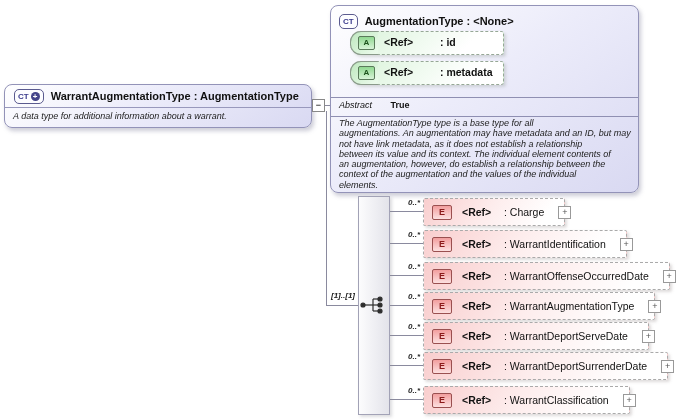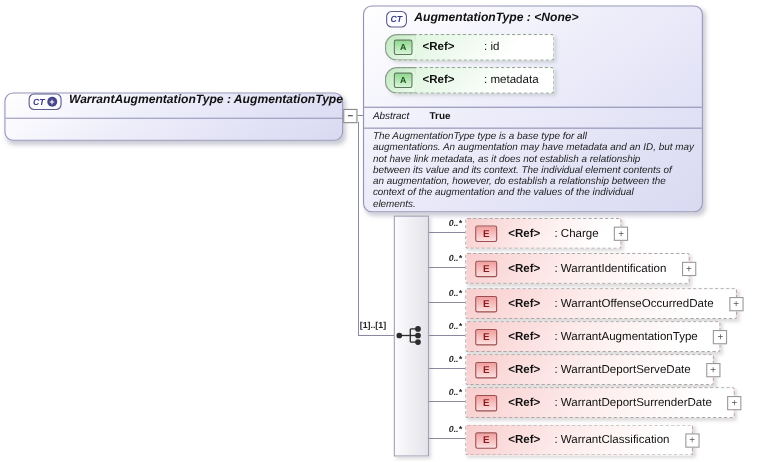--- a/index.html
+++ b/index.html
@@ -4,21 +4,21 @@
 <style>
   html,body{margin:0;padding:0;background:#fff;}
   .canvas{position:relative;width:690px;height:420px;background:#ffffff;
           font-family:"Liberation Sans",sans-serif;overflow:hidden;}
   svg.wires{position:absolute;left:0;top:0;pointer-events:none;}
 
   
   .type-box{position:absolute;border:1px solid #9393b8;border-radius:8px;
     background:linear-gradient(145deg,#ffffff 0%,#ececfa 45%,#d9d9f2 100%);
     box-shadow:2px 3px 4px rgba(110,110,140,.35);}
-  .title-row{position:absolute;left:12px;top:0;right:0;height:22px;display:flex;align-items:flex-start;font-style:italic;}
+  .title-row{position:absolute;left:0;top:0;right:0;height:22px;display:flex;align-items:center;}
   .ct-icon{display:inline-flex;align-items:center;justify-content:center;
     height:13px;padding:0 3px;border:1px solid #5b5b8f;border-radius:5px;background:#fdfdff;
     font-weight:bold;font-size:8px;color:#3a3a8c;letter-spacing:0;}
   .plus-circle{display:inline-block;width:9px;height:9px;border-radius:50%;background:#45458a;
     color:#fff;font-size:8px;line-height:9px;text-align:center;font-weight:bold;margin-left:2px;}
   .title{font-size:11px;font-weight:bold;color:#111;margin-left:7px;white-space:nowrap;}
   .divider{position:absolute;left:0;right:0;height:1px;background:#9898bc;}
   .annotation{position:absolute;left:8px;right:6px;font-style:italic;font-size:9px;color:#222;}
 
   
@@ -26,41 +26,41 @@
     border-radius:11px 3px 3px 11px;
     background:linear-gradient(135deg,#d9f3d9 0%,#ffffff 75%);
     box-shadow:2px 2px 3px rgba(140,150,140,.3);}
   .attr-cap{position:absolute;left:-1px;top:-1px;bottom:-1px;width:27px;
     border:1px solid #8a9a8a;border-right:none;border-radius:11px 0 0 11px;
     background:linear-gradient(135deg,#bfe8bf 0%,#eafaea 90%);}
   .a-icon{position:absolute;left:7px;top:4px;width:15px;height:12px;border:1px solid #5a7a5a;
     border-radius:2px;background:linear-gradient(#90d890,#d8f4d8);
     font-size:8px;font-weight:bold;color:#1d521d;text-align:center;line-height:12px;}
   .attr-ref{position:absolute;left:33px;top:4px;width:56px;font-size:10.5px;font-weight:bold;color:#111;}
-  .attr-name{position:absolute;left:89px;top:4px;font-size:10.5px;font-weight:normal;color:#111;white-space:nowrap;}
+  .attr-name{position:absolute;left:89px;top:4px;font-size:10.5px;font-weight:bold;color:#111;white-space:nowrap;}
 
   
   .facet-row{position:absolute;left:0;right:0;top:91px;height:16px;
     border-top:1px solid #8f8fb2;border-bottom:1px solid #8f8fb2;
     padding:2px 11px 0 8px;font-size:9px;color:#111;}
   .facet-label{font-style:italic;}
   .facet-value{font-weight:bold;margin-left:16px;}
   .doc{position:absolute;left:8px;right:4px;top:112px;font-size:9px;line-height:10.3px;
     font-style:italic;color:#222;white-space:pre-line;}
 
   
   .toggle{position:absolute;width:11px;height:11px;background:#fff;border:1px solid #888;
     font-size:9px;line-height:10px;text-align:center;color:#444;font-weight:bold;z-index:5;}
 
   
   .seq-bar{position:absolute;left:358px;top:196px;width:30px;height:217px;
     border:1px solid #a2a2b6;background:linear-gradient(to right,#fcfcfd 0%,#e3e3ea 100%);
     box-shadow:2px 2px 3px rgba(140,140,150,.3);}
-  .seq-label{position:absolute;left:323px;top:291px;width:32px;text-align:center;
-    font-size:8px;font-weight:bold;color:#222;}
+  .seq-label{position:absolute;left:323px;top:291px;width:32px;text-align:right;
+    font-size:8px;font-weight:bold;font-style:italic;color:#222;}
 
   
   .el-row{position:absolute;left:394px;height:26px;}
   .card{position:absolute;left:0;top:0;width:26px;text-align:right;
     font-size:8px;font-style:italic;font-weight:bold;color:#222;}
   .el-box{position:absolute;left:29px;top:0;height:26px;display:flex;align-items:center;
     width:max-content;padding:0 20px 0 8px;border:1px dashed #aaa;border-radius:2px;
     background:linear-gradient(125deg,#f9cece 0%,#fdecec 45%,#ffffff 85%);
     box-shadow:2px 2px 3px rgba(150,140,140,.3);white-space:nowrap;}
   .e-icon{display:inline-block;width:18px;height:13px;border:1px solid #9a5050;border-radius:2px;
@@ -96,20 +96,21 @@
 
   <div class="type-box" style="left:4px;top:84px;width:306px;height:42px;">
     <div class="title-row" style="padding-left:9px;">
       <span class="ct-icon">
           <span>CT</span>
           <span class="plus-circle">+</span>
         </span>
       <span class="title">WarrantAugmentationType : AugmentationType</span>
     </div>
     <div class="divider" style="top:22px;"></div>
+    <div class="annotation" style="top:26px;">A data type for additional information about a warrant.</div>
   </div>
 
   <div class="toggle" style="left:312px;top:99px;">−</div>
 
   <div class="type-box" style="left:330px;top:5px;width:307px;height:186px;">
     <div class="title-row" style="padding-left:8px;top:4px;">
       <span class="ct-icon">CT</span>
       <span class="title">AugmentationType : &lt;None&gt;</span>
     </div>
     <div id="attrs-layer">

